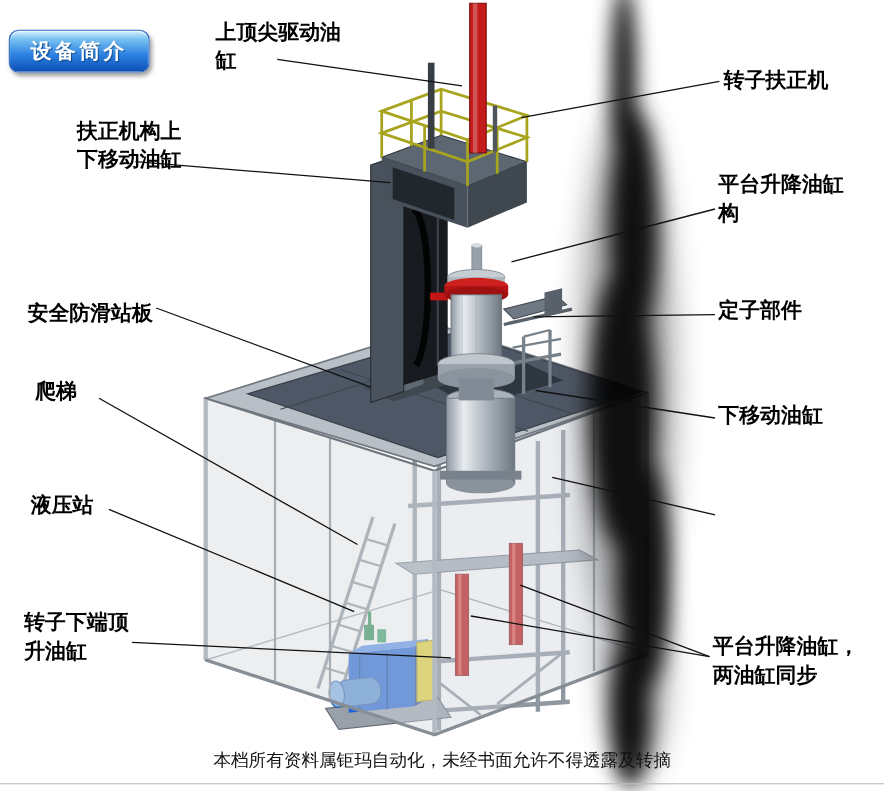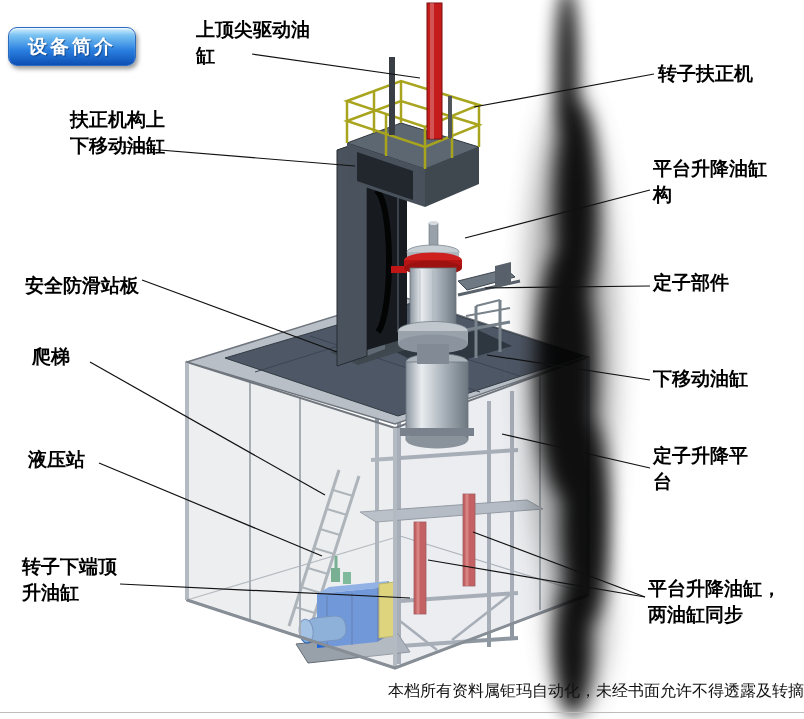--- a/index.html
+++ b/index.html
@@ -15,21 +15,21 @@
   .badge{
     position:absolute;left:8px;top:27px;width:126px;height:37px;z-index:6;
     border-radius:9px;border:1px solid #2a6ac0;
     background:linear-gradient(180deg,#d8f1ff 0%,#79c2f2 20%,#2a80e0 60%,#0d4fb4 100%);
     box-shadow:2px 3px 4px rgba(60,60,60,.5), inset 0 1px 1px rgba(255,255,255,.7);
     display:flex;align-items:center;justify-content:center;
     color:#fff;font-size:19px;font-weight:700;letter-spacing:3px;
     text-shadow:1px 1px 1px rgba(0,40,90,.6);
   }
   .footer{
-    position:absolute;left:0;right:0;top:681px;text-align:right;
+    position:absolute;left:0;right:0;top:681px;text-align:center;
     font-size:16px;color:#111;z-index:5;
   }
   .baseline{position:absolute;left:0;right:0;top:712px;height:1px;background:#bcbcbc;z-index:5;}
   
   .l-toptip{left:196px;top:16px;}
   .l-fence{left:658px;top:60px;}
   .l-centering{left:22px;top:106px;margin-left:48px;}
   .l-rotormech{left:653px;top:155px;}
   .l-antislip{left:25px;top:272px;}
   .l-rotorpart{left:653px;top:269px;}
@@ -260,22 +260,20 @@
   <div class="lbl l-fence">转子扶正机</div>
   <div class="lbl l-centering">扶正机构上
 下移动油缸</div>
   <div class="lbl l-rotormech">平台升降油缸
 构</div>
   <div class="lbl l-antislip">安全防滑站板</div>
   <div class="lbl l-rotorpart">定子部件</div>
   <div class="lbl l-ladder">爬梯</div>
   <div class="lbl l-statorpart">下移动油缸</div>
   <div class="lbl l-hydraulic">液压站</div>
-  <div class="lbl l-statorlift">定子升降平
-台</div>
   <div class="lbl l-platformcyl">平台升降油缸，
 两油缸同步</div>
   <div class="lbl l-rotorjack">转子下端顶
 升油缸</div>
 
   <div class="footer">本档所有资料属钜玛自动化，未经书面允许不得透露及转摘</div>
   <div class="baseline"></div>
 </div>
 
 </body></html>

